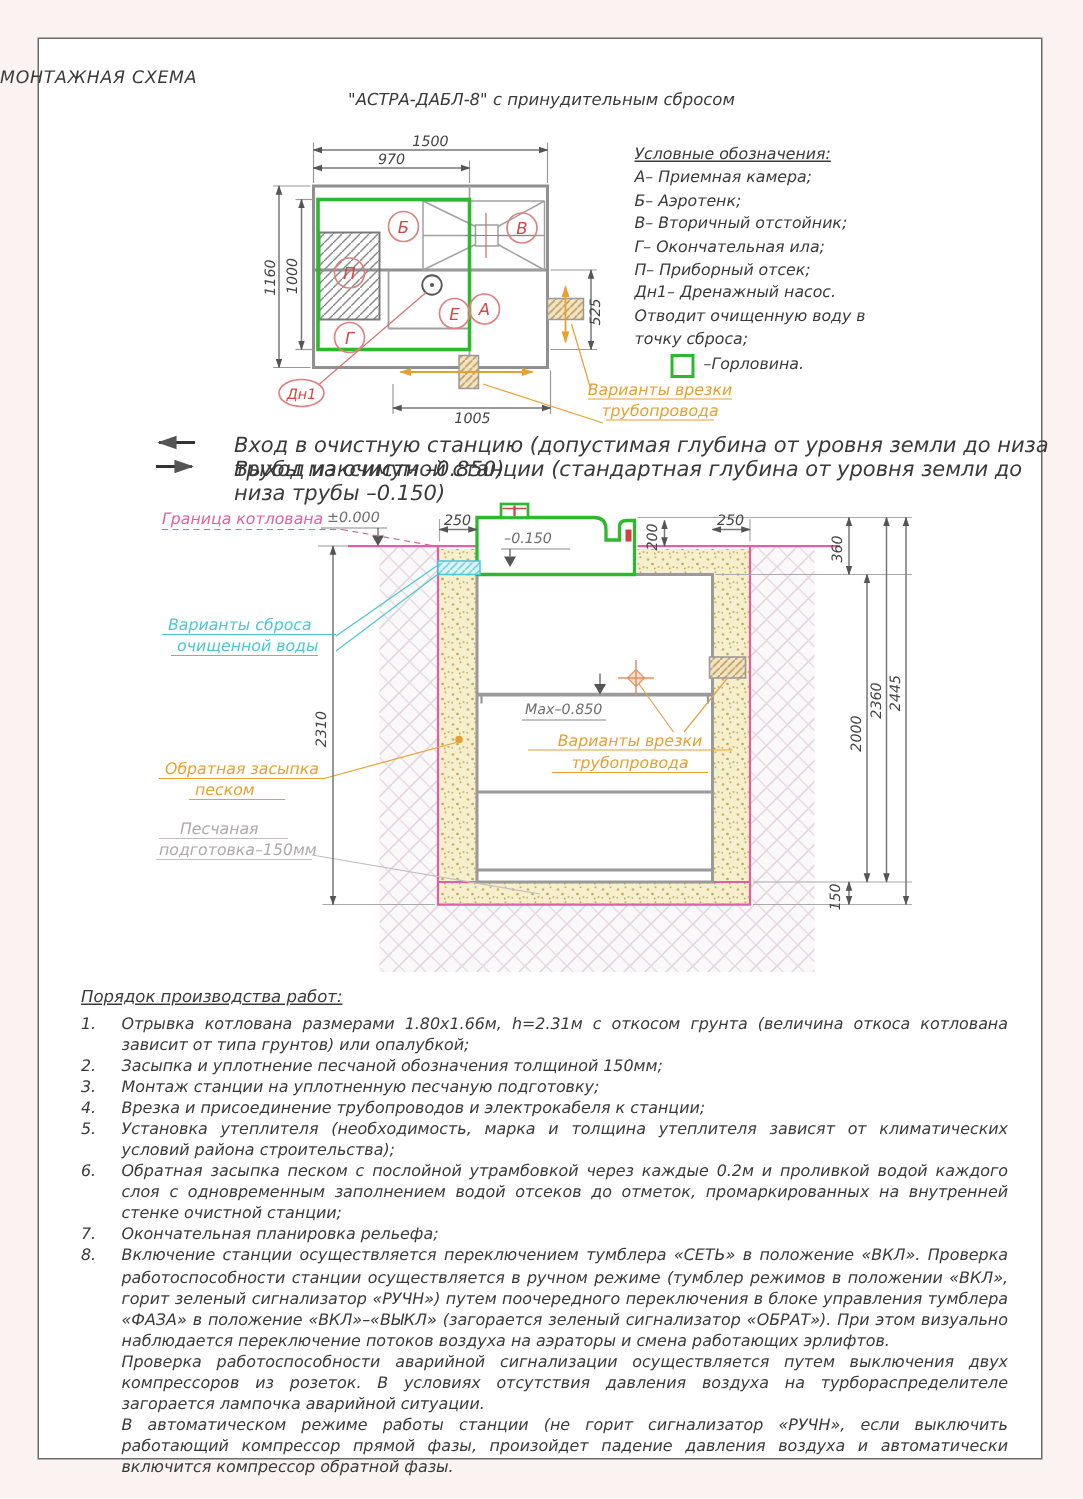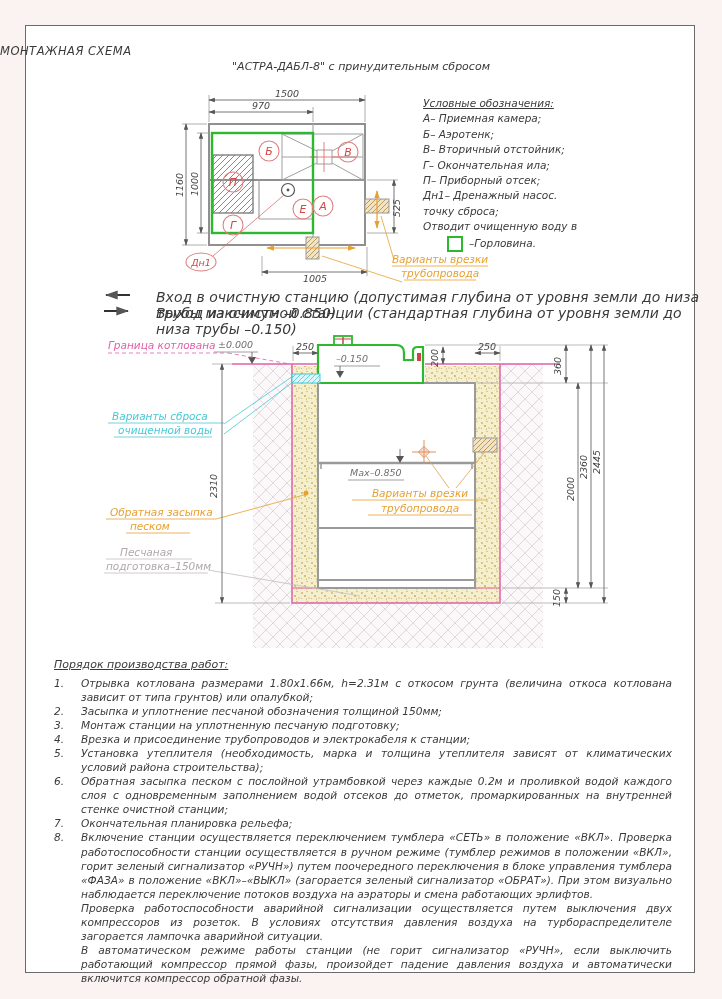--- a/index.html
+++ b/index.html
@@ -286,22 +286,22 @@
 <div class="abs title2">"АСТРА-ДАБЛ-8" с принудительным сбросом</div>
 
 <div class="abs legend">
   <div class="lg-title">Условные обозначения:</div>
   <div>А– Приемная камера;</div>
   <div>Б– Аэротенк;</div>
   <div>В– Вторичный отстойник;</div>
   <div>Г– Окончательная ила;</div>
   <div>П– Приборный отсек;</div>
   <div>Дн1– Дренажный насос.</div>
+  <div>Отводит очищенную воду в</div>
   <div>точку сброса;</div>
-  <div>Отводит очищенную воду в</div>
   <div class="gorl">
     <span class="gsq"></span>
     <span>–Горловина.</span>
   </div>
 </div>
 
 <div class="abs note" style="top:289px;">Вход в очистную станцию (допустимая глубина от уровня земли до низа трубы максимум –0.850)</div>
 <div class="abs note" style="top:305px;">Выход из очистной станции (стандартная глубина от уровня земли до низа трубы –0.150)</div>
 
 <div class="abs proc">

